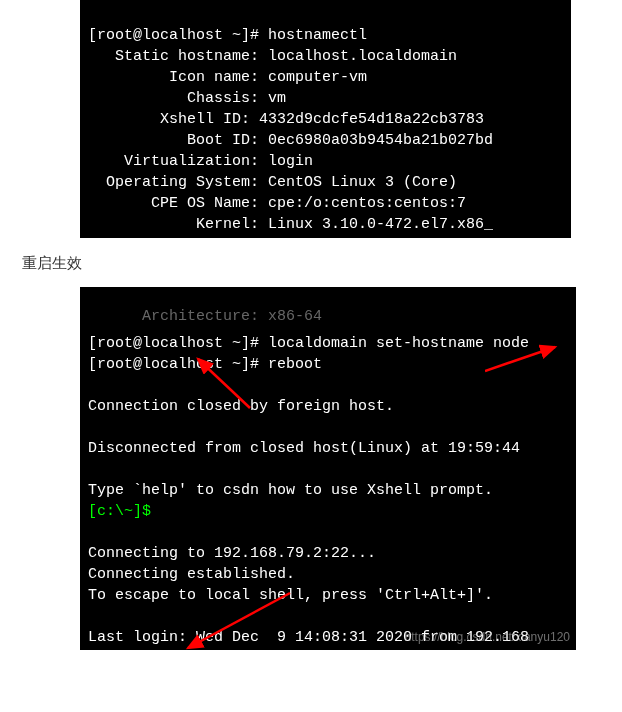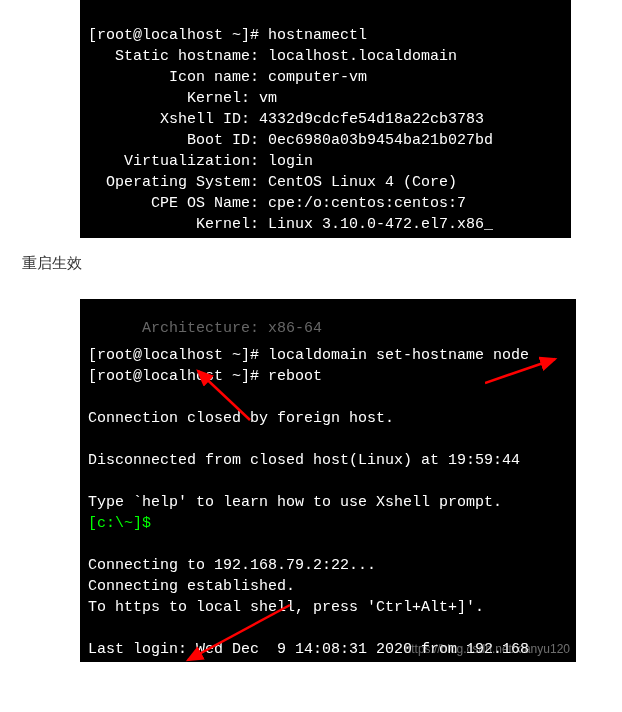--- a/index.html
+++ b/index.html
@@ -21,21 +21,21 @@
     position: relative;
   }
   .terminal1 {
     margin-left: 80px;
     width: 475px;
     height: 230px;
   }
   .caption {
     font-size: 15px;
     color: #333;
-    margin: 16px 0 26px 22px;
+    margin: 16px 0 14px 22px;
   }
   .terminal2 {
     margin-left: 80px;
     width: 480px;
     height: 355px;
     position: relative;
   }
   .green { color: #00ff00; }
   .arrow {
     position: absolute;
@@ -51,47 +51,47 @@
     font-family: Liberation Sans, sans-serif;
   }
 </style>
 </head>
 <body>
 
 <div class="terminal terminal1">
 <span>[root@localhost ~]# hostnamectl</span>
 <span>   Static hostname: localhost.localdomain</span>
 <span>         Icon name: computer-vm</span>
-<span>           Kernel: vm</span>
+<span>           Chassis: vm</span>
 <span>        Xshell ID: 4332d9cdcfe54d18a22cb3783</span>
 <span>           Boot ID: 0ec6980a03b9454ba21b027bd</span>
 <span>    Virtualization: login</span>
-<span>  Operating System: CentOS Linux 4 (Core)</span>
+<span>  Operating System: CentOS Linux 3 (Core)</span>
 <span>       CPE OS Name: cpe:/o:centos:centos:7</span>
 <span>            Kernel: Linux 3.10.0-472.el7.x86_</span>
 <span>      Architecture: x86-64</span>
 </div>
 
 <div class="caption">重启生效</div>
 
 <div class="terminal terminal2">
 <span style="color:#666;position:relative;top:-6px">      Architecture: x86-64</span>
 <span>[root@localhost ~]# localdomain set-hostname node</span>
 <span>[root@localhost ~]# reboot</span>
 <span></span>
 <span>Connection closed by foreign host.</span>
 <span></span>
 <span>Disconnected from closed host(Linux) at 19:59:44 </span>
 <span></span>
-<span>Type `help' to learn how to use Xshell prompt.</span>
+<span>Type `help' to csdn how to use Xshell prompt.</span>
 <span class="green">[c:\~]$</span>
 <span></span>
 <span>Connecting to 192.168.79.2:22...</span>
 <span>Connecting established.</span>
-<span>To https to local shell, press 'Ctrl+Alt+]'.</span>
+<span>To escape to local shell, press 'Ctrl+Alt+]'.</span>
 <span></span>
 <span>Last login: Wed Dec  9 14:08:31 2020 from 192.168</span>
 
 
 
 <div class="arrow" style="top:35px; left:405px;">
 <svg width="80" height="30">
         <defs>
           <marker id="ah1" markerWidth="8" markerHeight="8" refX="6" refY="3" orient="auto">
             <path d="M0,0 L7,3 L0,6 Z" fill="#ff0000"></path>

